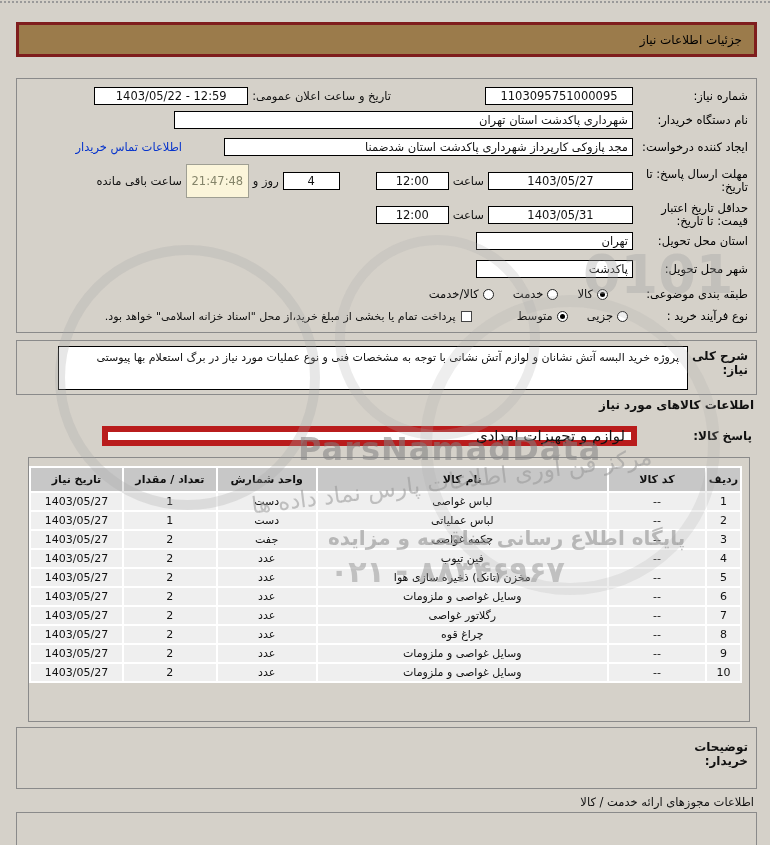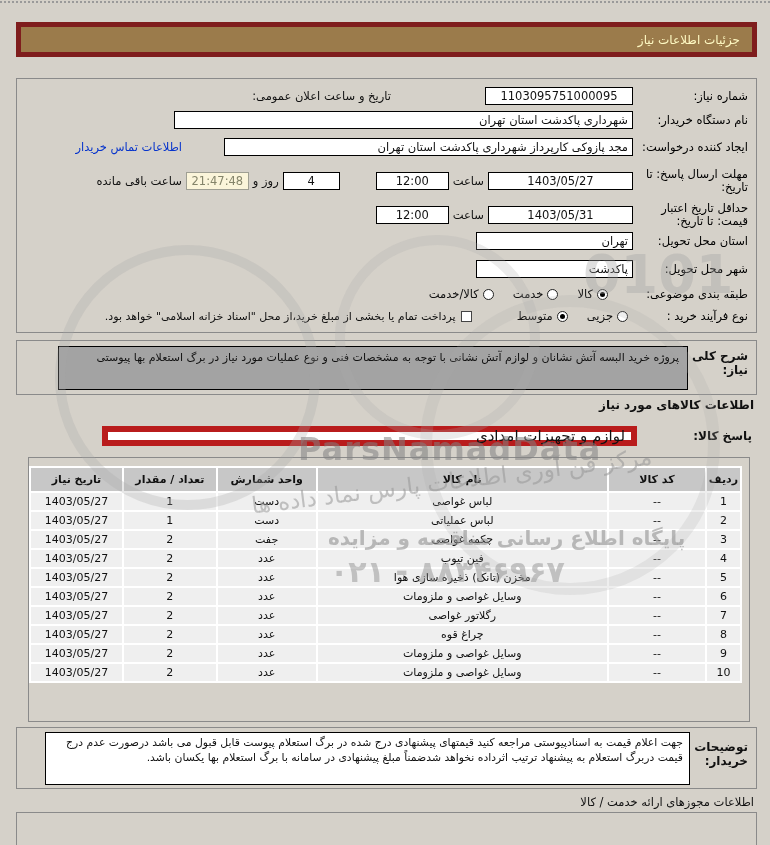--- a/index.html
+++ b/index.html
@@ -9,23 +9,23 @@
     background: #d5d1c9;
     font-family: "DejaVu Sans", sans-serif;
     color: #111;
     overflow: hidden;
     direction: rtl;
   }
   .top-dotted { position:absolute; top:1px; left:0; width:770px; height:0; border-top:2px dotted #9a9a9a; }
 
   .title-bar {
     position:absolute; left:16px; top:22px; width:741px; height:35px;
-    background:#9b7b4b; border:5px solid #7f1d1d;
+    background:#9b7b4b; border:3px solid #7f1d1d;
     display:flex; align-items:center; padding:0 12px;
-    color:#fef9c3; font-size:12px;
+    color:#000000; font-size:12px;
   }
 
   .panel { position:absolute; left:16px; width:741px; border:1px solid #8a8a8a; }
   .panel1 { top:78px;  height:255px; }
   .panel2 { top:340px; height:55px; }
   .panel3 { top:457px; height:265px; left:28px; width:722px; }
   .panel4 { top:727px; height:62px; }
   .panel5 { top:812px; height:60px; }
 
   .p1row { position:absolute; right:8px; left:4px; display:flex; align-items:center; }
@@ -48,42 +48,42 @@
     background:#fff; border:1px solid #000; height:18px;
     display:flex; align-items:center; justify-content:center;
     font-size:11.5px; flex:0 0 auto; overflow:hidden; white-space:nowrap;
   }
   .ibox.alignr { justify-content:flex-start; padding: 0 4px; }
   .ltr { direction:ltr; unicode-bidi:embed; }
   .spacer { flex:0 0 auto; }
 
   .remaining {
     background:#fbf5da; border:1px solid #9f9f93; color:#84846a;
-    height:18px; width:63px; display:flex; align-items:center; justify-content:center;
+    height:34px; width:63px; display:flex; align-items:center; justify-content:center;
     font-size:11.5px; flex:0 0 auto;
   }
 
   .link { color:#0633cc; font-size:11.5px; cursor:pointer; flex:0 0 auto; }
 
   .optgroup { display:flex; align-items:center; flex:0 0 auto; }
   .opt { display:flex; align-items:center; margin-left:19px; }
   .radio {
     width:11px; height:11px; border-radius:50%; background:#fff;
     border:1px solid #222; position:relative; flex:0 0 auto; margin-left:4px;
   }
   .radio.sel::after { content:""; position:absolute; top:2px; left:2px; right:2px; bottom:2px; background:#000; border-radius:50%; }
   .rlabel { font-size:11.5px; }
   .checkbox { width:11px; height:11px; background:#fff; border:1px solid #444; flex:0 0 auto; margin-left:5px; }
   .cbtext { font-size:11px; white-space:nowrap; }
 
   .blabel { font-weight:bold; font-size:12px; line-height:14px; }
   .panel2 .blabel { position:absolute; top:8px; right:8px; width:58px; }
   .desc-box {
     position:absolute; top:5px; right:68px; width:630px; height:44px;
-    background:#a3a3a3; border:1px solid #000; font-size:11px; line-height:16px;
+    background:#ffffff; border:1px solid #000; font-size:11px; line-height:16px;
     padding:3px 8px; text-align:right; overflow:hidden;
   }
 
   .section-title { position:absolute; right:16px; font-size:12px; }
   .st1 { top:398px; font-weight:bold; }
   .st2 { top:795px; font-weight:normal; font-size:11.5px; }
 
   .group-row { position:absolute; top:426px; right:16px; left:0; height:20px; }
   .group-row .blabel { position:absolute; right:2px; top:3px; }
   .group-box {
@@ -131,30 +131,31 @@
   <span>جزئیات اطلاعات نیاز</span>
 </div>
 
 <div class="panel panel1">
 
   <div class="p1row r1">
     <span class="flabel">شماره نیاز:</span>
     <span class="ibox ltr" style="width:148px">1103095751000095</span>
     <span class="spacer" style="width:90px"></span>
     <span class="inline-label">تاریخ و ساعت اعلان عمومی:</span>
+    <span class="ibox ltr" style="width:154px">1403/05/22 - 12:59</span>
   </div>
 
   <div class="p1row r2">
     <span class="flabel">نام دستگاه خریدار:</span>
     <span class="ibox alignr" style="width:459px">شهرداری پاکدشت استان تهران</span>
   </div>
 
   <div class="p1row r3">
     <span class="flabel">ایجاد کننده درخواست:</span>
-    <span class="ibox alignr" style="width:409px">مجد پازوکی کارپرداز شهرداری پاکدشت استان تهران</span>
+    <span class="ibox alignr" style="width:409px">مجد پازوکی کارپرداز شهرداری پاکدشت استان شدضمنا</span>
     <span class="spacer" style="width:42px"></span>
     <span class="link">اطلاعات تماس خریدار</span>
   </div>
 
   <div class="p1row r4">
     <span class="flabel">مهلت ارسال پاسخ: تا تاریخ:</span>
     <span class="ibox ltr" style="width:145px">1403/05/27</span>
     <span class="inline-label">ساعت</span>
     <span class="ibox ltr" style="width:73px">12:00</span>
     <span class="spacer" style="width:36px"></span>
@@ -331,21 +332,20 @@
             <td>2</td>
             <td>1403/05/27</td>
           </tr>
         </tbody>
     </table>
   </div>
 </div>
 
 <div class="panel panel4">
   <span class="blabel">توضیحات خریدار:</span>
-  <div class="notes-box">جهت اعلام قیمت به اسنادپیوستی مراجعه کنید قیمتهای پیشنهادی درج شده در برگ استعلام پیوست قابل قبول می باشد درصورت عدم درج قیمت دربرگ استعلام به پیشنهاد ترتیب اثرداده نخواهد شدضمناً مبلغ پیشنهادی در سامانه با برگ استعلام بها یکسان باشد.</div>
 </div>
 
 <div class="section-title st2">اطلاعات مجوزهای ارائه خدمت / کالا</div>
 
 <div class="panel panel5"></div>
 
 <div class="wm wm-circle wm-c1"></div>
 <div class="wm wm-circle wm-c2"></div>
 <div class="wm wm-circle wm-c3"></div>
 <div class="wm wm-digits">0101</div>

